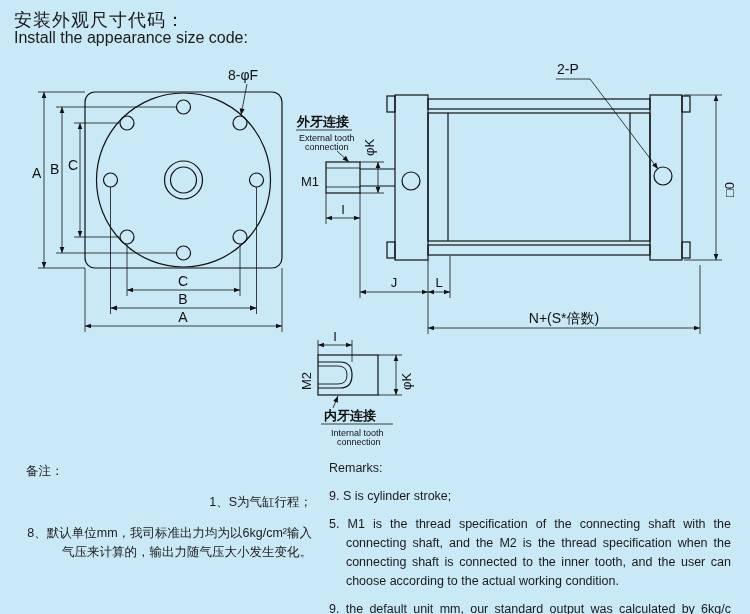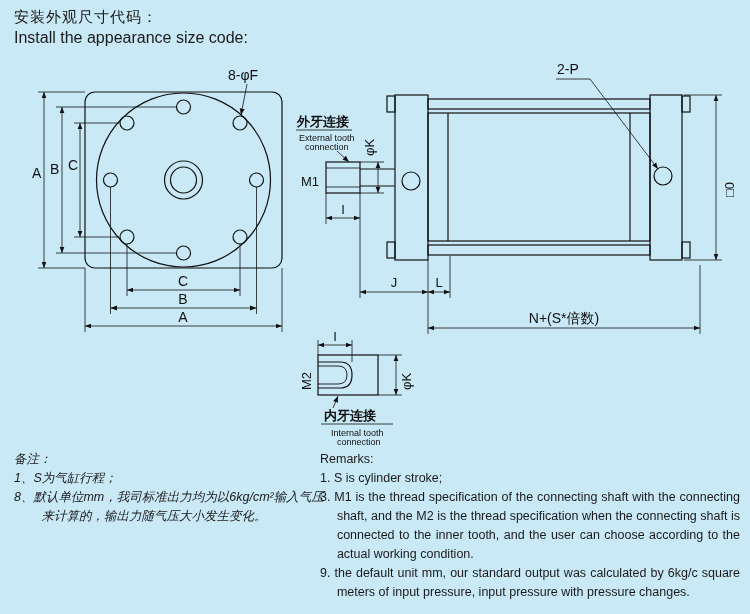--- a/index.html
+++ b/index.html
@@ -1,33 +1,33 @@
 <!DOCTYPE html>
 <html><head>
 <meta charset="utf-8">
 <style>
   html,body{margin:0;padding:0;}
   .page{
     position:relative;width:750px;height:614px;
     background:#c9e9f7;overflow:hidden;
     font-family:"Liberation Sans",sans-serif;color:#1a1a1a;
   }
-  .title-zh{position:absolute;left:14px;top:8px;font-size:15px;letter-spacing:1px;}
+  .title-zh{position:absolute;left:14px;top:8px;font-size:18px;letter-spacing:1px;}
   .title-en{position:absolute;left:14px;top:29px;font-size:16px;}
   svg{position:absolute;left:0;top:0;}
   svg text{font-family:"Liberation Sans",sans-serif;fill:#111;}
   .dimtxt{font-size:13px;}
   .dimtxt-b{font-size:14px;}
   .cn-label{font-size:13px;font-weight:bold;}
   .en-label{font-size:9px;}
   .remarks-zh{position:absolute;left:14px;top:450px;width:310px;font-size:12.5px;line-height:19px;}
-  .remarks-zh p{margin:0;font-style:italic;}
-  .remarks-zh .item{padding-left:2.2em;text-indent:-2.2em;}
+  .remarks-zh p{margin:12px;}
+  .remarks-zh .item{padding-left:2.2em;text-indent:-2.2em;text-align:right;}
   .remarks-en{position:absolute;left:320px;top:450px;width:420px;font-size:12.5px;line-height:19px;text-align:justify;}
-  .remarks-en p{margin:0;}
+  .remarks-en p{margin:9px;}
   .remarks-en .item{padding-left:1.35em;text-indent:-1.35em;}
 </style>
 </head>
 <body>
 
 <div class="page">
 
   <svg width="750" height="614" viewBox="0 0 750 614">
     <defs>
       <marker id="arrow" viewBox="0 0 10 10" refX="9" refY="5" markerWidth="9" markerHeight="9" orient="auto-start-reverse">
@@ -181,18 +181,18 @@
   <div class="title-en">Install the appearance size code:</div>
 
   <div class="remarks-zh">
     <p>备注：</p>
     <p class="item">1、S为气缸行程；</p>
     <p class="item">8、默认单位mm，我司标准出力均为以6kg/cm²输入气压来计算的，输出力随气压大小发生变化。</p>
   </div>
 
   <div class="remarks-en">
     <p>Remarks:</p>
-    <p class="item">1. S is cylinder stroke;</p>
-    <p class="item">3. M1 is the thread specification of the connecting shaft with the connecting shaft, and the M2 is the thread specification when the connecting shaft is connected to the inner tooth, and the user can choose according to the actual working condition.</p>
+    <p class="item">9. S is cylinder stroke;</p>
+    <p class="item">5. M1 is the thread specification of the connecting shaft with the connecting shaft, and the M2 is the thread specification when the connecting shaft is connected to the inner tooth, and the user can choose according to the actual working condition.</p>
     <p class="item">9. the default unit mm, our standard output was calculated by 6kg/c square meters of input pressure, input pressure with pressure changes.</p>
   </div>
 
 </div>
 
 </body></html>

